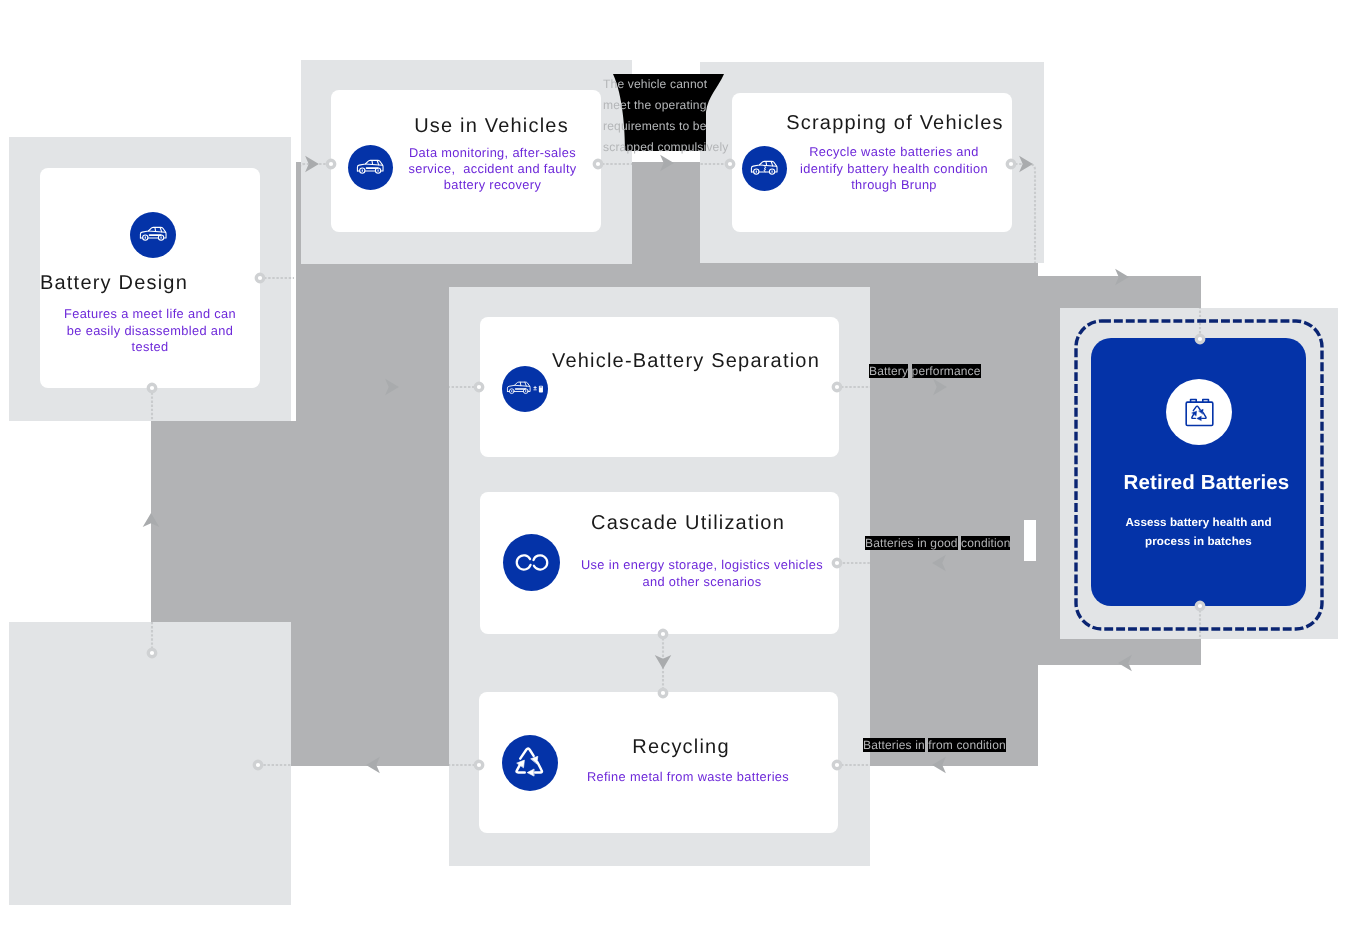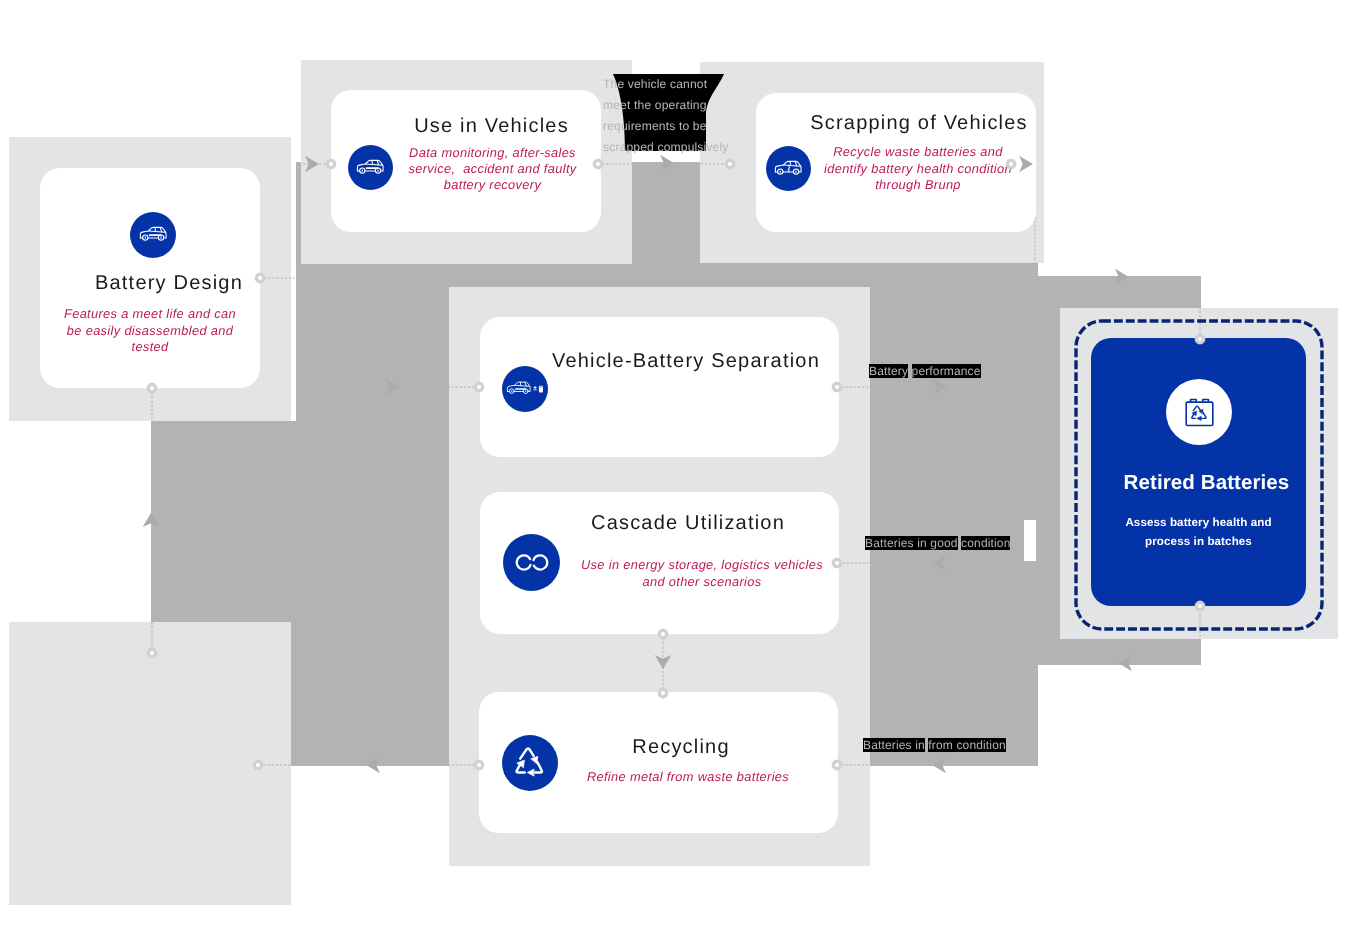--- a/index.html
+++ b/index.html
@@ -3,24 +3,24 @@
 <meta charset="utf-8">
 <title>Battery Lifecycle Diagram</title>
 <style>
   html,body{margin:0;padding:0;background:#ffffff;}
   body{width:1360px;height:940px;position:relative;overflow:hidden;
        font-family:"Liberation Sans",sans-serif;
        -webkit-font-smoothing:antialiased;text-rendering:geometricPrecision;}
   .stage{position:absolute;left:0;top:0;width:1360px;height:940px;}
   .panel{position:absolute;background:#e2e4e6;}
   .darkbg{position:absolute;background:#b2b3b5;}
-  .card{position:absolute;background:#ffffff;border-radius:20px;box-sizing:border-box;}
+  .card{position:absolute;background:#ffffff;border-radius:8px;box-sizing:border-box;}
   svg.conn{position:absolute;left:0;top:0;width:1360px;height:940px;overflow:visible;}
   .ttl{color:#1a1a1a;font-weight:400;letter-spacing:0.1px;}
-  .sub{color:#be185d;font-style:italic;}
+  .sub{color:#6d28d9;}
   .iconcirc{border-radius:50%;background:#0433a8;display:flex;align-items:center;justify-content:center;}
   .iconcirc svg{display:block;}
   .lblbox{position:absolute;font-size:12.0px;letter-spacing:0.15px;line-height:13.6px;
           color:#b2b3b5;white-space:nowrap;}
   .lblbox .w{background:#000000;}
 </style>
 </head>
 <body>
 
 <div class="stage" id="stage">
@@ -96,21 +96,21 @@
           <path d="M22.2 3.3 L23.1 8.7"></path>
           <path d="M29.2 3.3 L31.4 9.3"></path>
           <path d="M12.6 17.6 L26.9 17.6"></path>
           <path d="M15.0 13.6 L30.0 13.6" stroke-width="2.3"></path>
           <circle cx="9.2" cy="17.0" r="3.6"></circle>
           <circle cx="30.5" cy="17.0" r="3.6"></circle>
           <path d="M9.2 16.1 L9.2 17.9" stroke-width="1.5"></path>
           <path d="M30.5 16.1 L30.5 17.9" stroke-width="1.5"></path>
         </svg>
       </div>
-    <div class="ttl" style="position:absolute;left:0;top:104px;width:100%;text-align:center;font-size:20px;letter-spacing:1.2px;margin-left:19px;">Battery Design</div>
+    <div class="ttl" style="position:absolute;left:0;top:104px;width:100%;text-align:left;font-size:20px;letter-spacing:1.2px;">Battery Design</div>
     <div class="sub" style="position:absolute;left:16px;top:138px;width:188px;text-align:center;font-size:12.8px;letter-spacing:0.35px;line-height:16.5px;">Features a meet life and can be easily disassembled and tested</div>
   </div>
 
   <div class="card" style="left:331px;top:90px;width:270px;height:142px;">
     <div class="iconcirc" style="position:absolute;left:17px;top:55px;width:45px;height:45px;">
         <svg viewBox="0 0 40 27" width="32.6" height="20.0" fill="none" stroke="#fff" stroke-width="1.45" stroke-linejoin="round" stroke-linecap="round">
           <path d="M2.6 17.6 L2.6 12.4 Q2.6 10.0 5.0 9.6 L13.3 8.1 L17.7 3.9 Q18.7 3.2 20.2 3.2 L30.0 3.2 Q32.0 3.2 33.0 4.4 L36.4 9.2 Q37.2 10.3 37.2 11.8 L37.2 17.6 L34.2 17.6"></path>
           <path d="M5.8 17.6 L2.6 17.6"></path>
           <path d="M13.3 8.1 L36.6 9.7"></path>
           <path d="M22.2 3.3 L23.1 8.7"></path>
@@ -120,21 +120,21 @@
           <circle cx="9.2" cy="17.0" r="3.6"></circle>
           <circle cx="30.5" cy="17.0" r="3.6"></circle>
           <path d="M9.2 16.1 L9.2 17.9" stroke-width="1.5"></path>
           <path d="M30.5 16.1 L30.5 17.9" stroke-width="1.5"></path>
         </svg>
       </div>
     <div class="ttl" style="position:absolute;left:56px;top:25px;width:209px;text-align:center;font-size:20px;letter-spacing:1.2px;white-space:nowrap;">Use in Vehicles</div>
     <div class="sub" style="position:absolute;left:59px;top:55px;width:205px;text-align:center;font-size:12.8px;letter-spacing:0.35px;line-height:16.2px;white-space:pre-wrap;">Data monitoring, after-sales service,  accident and faulty battery recovery</div>
   </div>
 
-  <div class="card" style="left:732px;top:93px;width:280px;height:139px;margin-left:24px;">
+  <div class="card" style="left:732px;top:93px;width:280px;height:139px;">
     <div class="iconcirc" style="position:absolute;left:10px;top:53px;width:45px;height:45px;">
         <svg viewBox="0 0 40 27" width="32.6" height="20.0" fill="none" stroke="#fff" stroke-width="1.45" stroke-linejoin="round" stroke-linecap="round">
           <path d="M2.6 17.6 L2.6 12.4 Q2.6 10.0 5.0 9.6 L13.3 8.1 L17.7 3.9 Q18.7 3.2 20.2 3.2 L30.0 3.2 Q32.0 3.2 33.0 4.4 L36.4 9.2 Q37.2 10.3 37.2 11.8 L37.2 17.6 L34.2 17.6"></path>
           <path d="M5.8 17.6 L2.6 17.6"></path>
           <path d="M13.3 8.1 L36.6 9.7"></path>
           <path d="M22.2 3.3 L23.1 8.7"></path>
           <path d="M29.2 3.3 L31.4 9.3"></path>
           <path d="M12.6 17.6 L26.9 17.6"></path>
           <circle cx="9.2" cy="17.0" r="3.6"></circle>
           <circle cx="30.5" cy="17.0" r="3.6"></circle>

